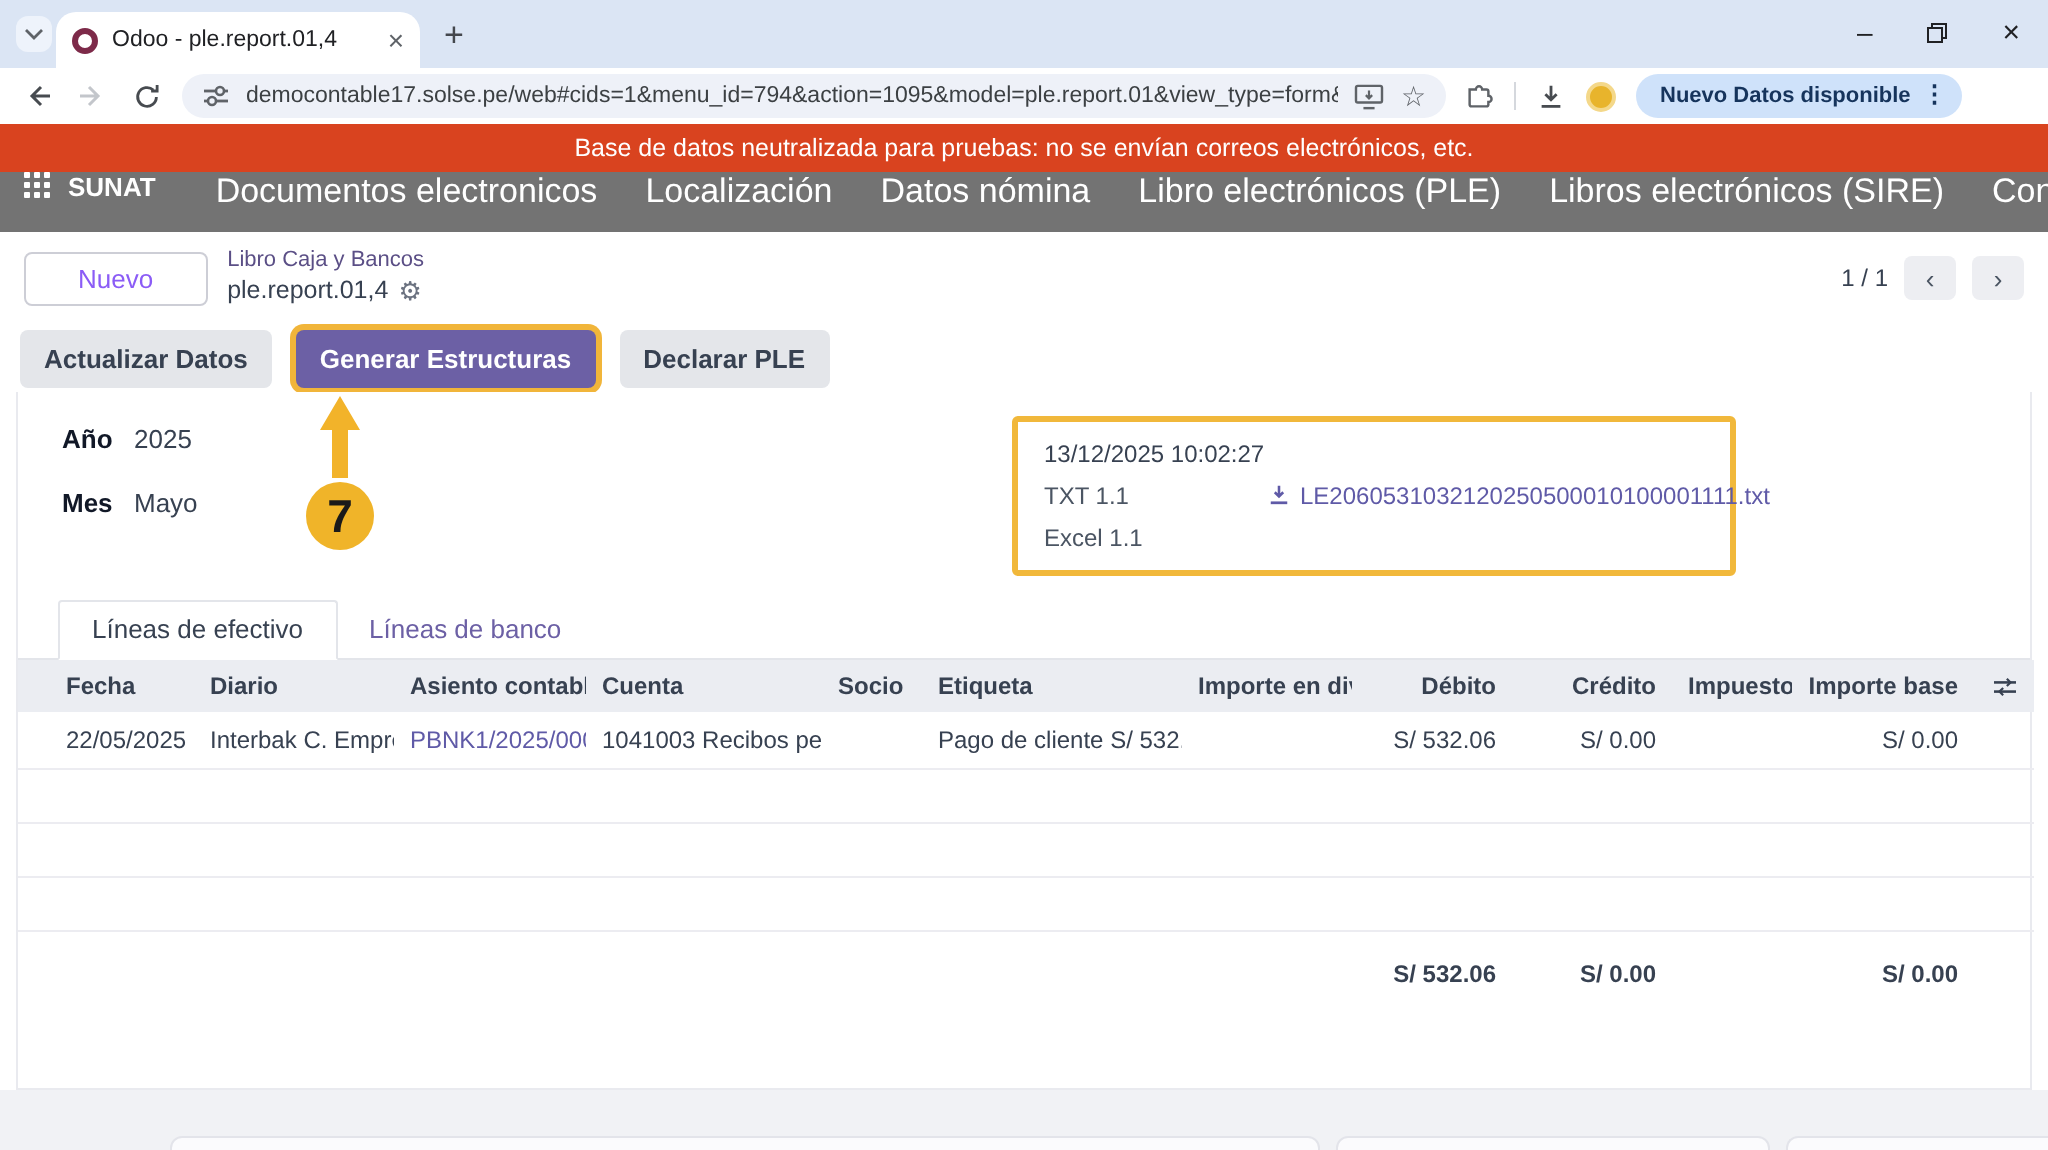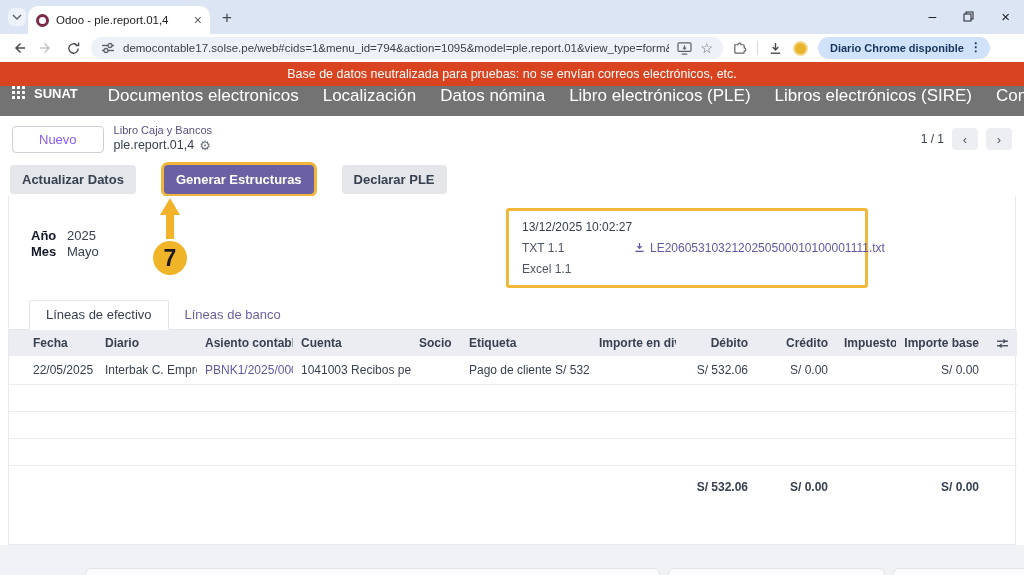--- a/index.html
+++ b/index.html
@@ -47,21 +47,21 @@
   .btn-new { border:1px solid #cdced6; background:#fff; border-radius:4px; padding:5px 26px; font-size:13px; color:#8b5cf6; font-family:inherit; }
   .crumbs { margin-left:10px; line-height:1.25; }
   .crumb-top { font-size:11px; color:#5b4f86; }
   .crumb-rec { font-size:12.5px; color:#374151; display:flex; align-items:center; gap:5px; }
   .gear { color:#6b7280; font-size:13px; line-height:1; }
   .pagerzone { margin-left:auto; display:flex; align-items:center; gap:8px; }
   .pagercount { font-size:12px; color:#374151; }
   .pagerbtn { width:26px; height:22px; background:#edeef2; border:none; border-radius:4px; color:#4b5563; font-size:13px; display:flex; align-items:center; justify-content:center; }
 
   
-  .statusbar { position:absolute; top:162px; left:0; right:0; height:34px; background:#fff; display:flex; align-items:center; padding:0 10px; gap:24px; }
+  .statusbar { position:absolute; top:162px; left:0; right:0; height:34px; background:#fff; display:flex; align-items:center; padding:0 10px; gap:8px; }
   .sbtn { border:none; border-radius:4px; padding:7px 12px; font-size:13px; font-weight:bold; font-family:inherit; }
   .sbtn.secondary { background:#e4e6ea; color:#374151; }
   .sbtn.primary { background:#6c60a5; color:#fff; box-shadow:0 0 0 3px #f1b53a; margin:0 4px; }
 
   
   .sheet { position:absolute; top:196px; left:8px; width:1008px; height:349px; background:#fff; border:1px solid #e9eaef; border-top:none; }
   .formzone { position:relative; height:104px; }
   .fieldrow { position:absolute; left:22px; display:flex; font-size:13px; }
   .fieldrow .flabel { font-weight:bold; color:#111827; width:36px; }
   .fieldrow .fvalue { color:#374151; }
@@ -163,21 +163,21 @@
     </span>
     <span class="tb-divider"></span>
     <span>
       <svg width="15" height="15" viewBox="0 0 16 16">
           <path d="M8 2v7M5 6.5L8 9.5l3-3" fill="none" stroke="#474b50" stroke-width="1.5"></path>
           <path d="M3 13h10" stroke="#474b50" stroke-width="1.5"></path>
         </svg>
     </span>
     <span class="profile-dot"></span>
     <div class="chromepill">
-      <span>Diario Chrome disponible</span>
+      <span>Nuevo Datos disponible</span>
       <span class="kebab">⋮</span>
     </div>
   </div>
 </div>
 
 <div class="banner">
   <span>Base de datos neutralizada para pruebas: no se envían correos electrónicos, etc.</span>
 </div>
 
 <div class="navbar">
@@ -235,21 +235,21 @@
 
 <div class="statusbar">
   <button class="sbtn secondary">Actualizar Datos</button>
   <button class="sbtn primary">Generar Estructuras</button>
   <button class="sbtn secondary">Declarar PLE</button>
 </div>
 
 <div class="sheet">
 
   <div class="formzone">
-    <div class="fieldrow" style="top:32px;align-items:center;">
+    <div class="fieldrow" style="top:16px;align-items:center;">
       <span class="flabel">Año</span>
       <span class="fvalue">2025</span>
     </div>
     <div class="fieldrow" style="top:48px;">
       <span class="flabel">Mes</span>
       <span class="fvalue">Mayo</span>
     </div>
 
     <svg class="anno" width="46" height="80" viewBox="0 0 46 80">
       <polygon points="23,0 33,17 27,17 27,28 19,28 19,17 13,17" fill="#f2b32a"></polygon>

